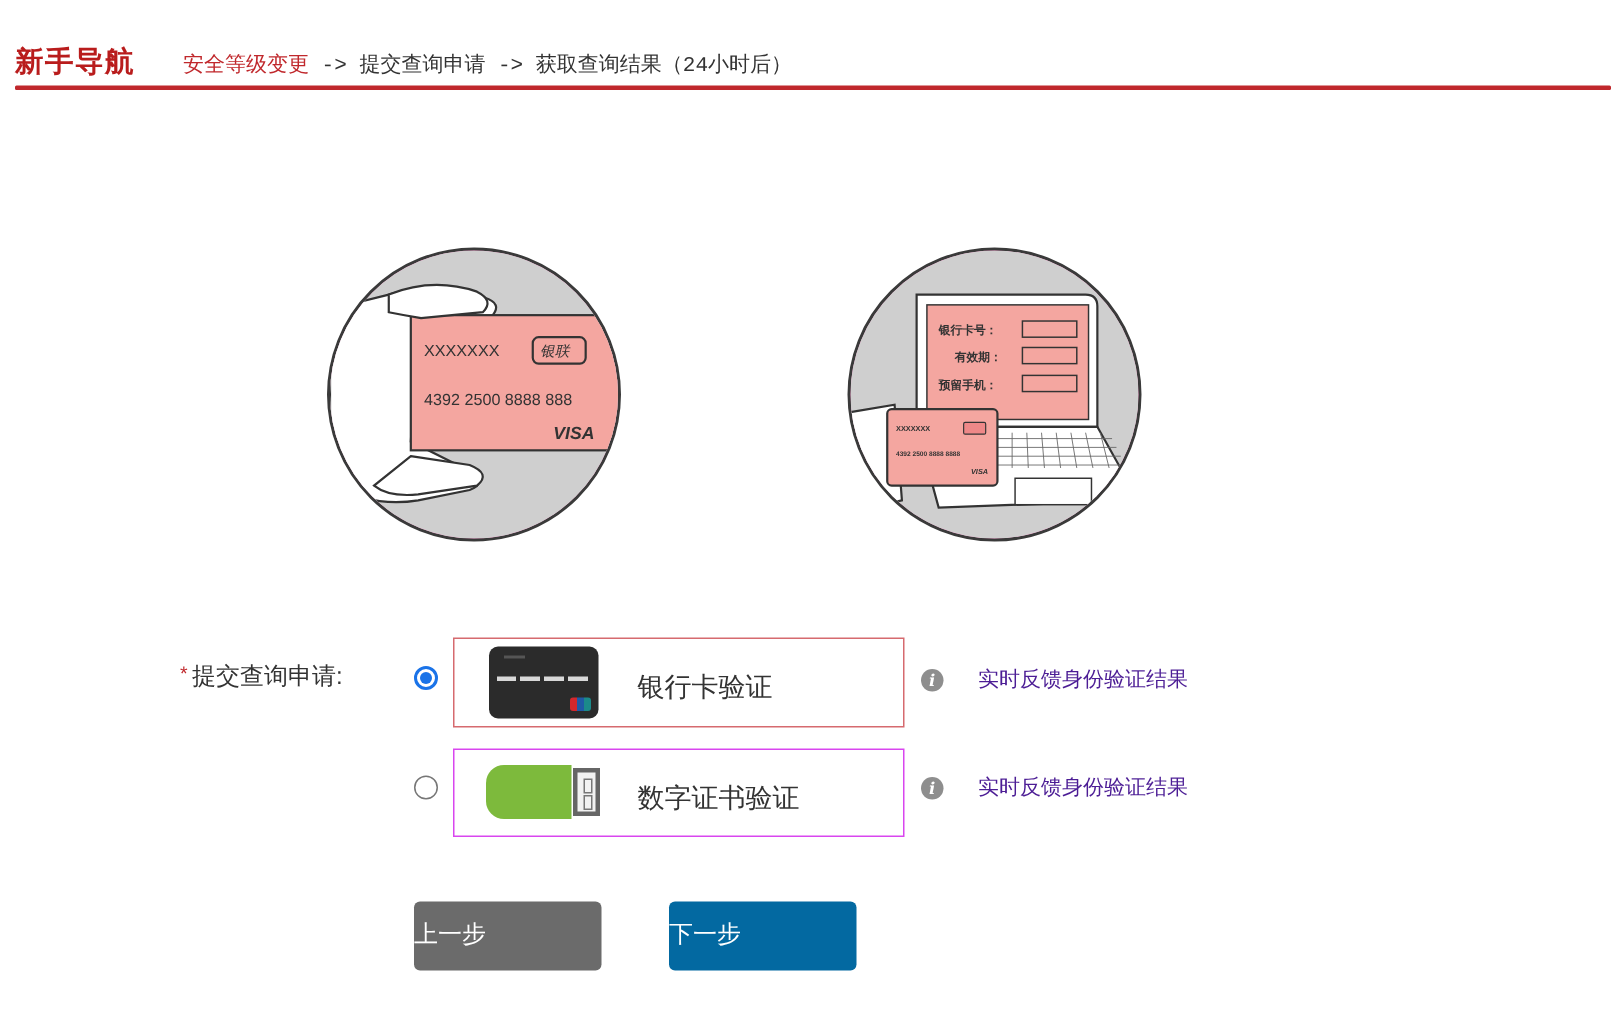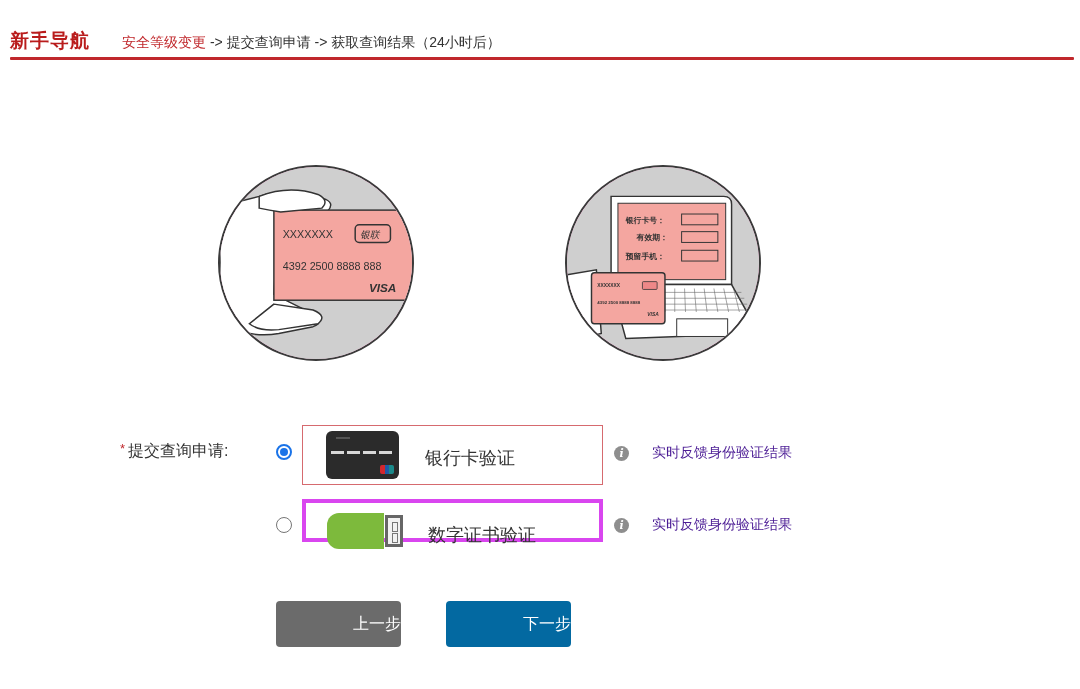--- a/index.html
+++ b/index.html
@@ -1,41 +1,41 @@
 <!DOCTYPE html>
 <html><head>
 <meta charset="utf-8">
 <style>
   * { box-sizing: border-box; margin: 0; padding: 0; }
   html, body { width: 1080px; height: 689px; background: #ffffff; overflow: hidden; }
   body { font-family: "Liberation Sans", "DejaVu Sans", sans-serif; color: #333; position: relative; }
 
   .header { position: absolute; left: 10px; top: 26px; width: 1064px; height: 34px; }
   .header-title { position: absolute; left: 0; top: 2px; font-size: 19px; font-weight: bold; color: #b91c1c; letter-spacing: 1px; }
-  .steps { position: absolute; left: 112px; top: 8px; font-size: 14px; color: #333; white-space: nowrap; }
+  .steps { position: absolute; left: 112px; top: 8px; font-size: 14px; color: #333; white-space: nowrap; font-family: Liberation Mono, monospace; }
   .steps .active { color: #c0282c; }
   .header-line { position: absolute; left: 0; top: 31px; width: 1064px; height: 3px; background: #c0282c; border-radius: 1px; }
 
   .illus { position: absolute; border-radius: 50%; overflow: hidden; border: 2px solid #3a3a3a; background: #f9a8d4; }
   .illus-1 { left: 218px; top: 165px; width: 196px; height: 196px; }
   .illus-2 { left: 565px; top: 165px; width: 196px; height: 196px; }
   .illus svg { display: block; width: 100%; height: 100%; }
 
   .form-label { position: absolute; left: 120px; top: 441px; font-size: 16px; color: #333; white-space: nowrap; }
   .form-label .req { color: #c0282c; font-size: 13px; margin-right: 3px; vertical-align: 3px; }
 
   .radio { position: absolute; width: 16px; height: 16px; border-radius: 50%; border: 1px solid #767676; background: #fff; }
   .radio.checked { border: 2px solid #1a73e8; }
   .radio.checked::after { content: ""; position: absolute; left: 2px; top: 2px; width: 8px; height: 8px; border-radius: 50%; background: #1a73e8; }
   .radio-1 { left: 276px; top: 444px; }
   .radio-2 { left: 276px; top: 517px; }
 
   .option { position: absolute; left: 302px; width: 301px; background: #fff; text-align: center; }
   .option-1 { top: 425px; height: 60px; border: 1px solid #d66a6f; }
-  .option-2 { top: 499px; height: 43px; border: 4px solid #d946ef; }
+  .option-2 { top: 499px; height: 59px; border: 1px solid #d946ef; }
   .option-label { position: absolute; left: 122px; font-size: 18px; color: #333; white-space: nowrap; }
   .option-1 .option-label { top: 20px; }
   .option-2 .option-label { top: 20px; }
 
   .bankcard-img { position: absolute; left: 23px; top: 5px; width: 73px; height: 48px; background: #2b2b2b; border-radius: 6px; }
   .bankcard-img .stripe { position: absolute; left: 10px; top: 6px; width: 14px; height: 2px; background: #555; }
   .bankcard-img .nums { position: absolute; left: 5px; top: 20px; width: 63px; height: 3px;
     background: repeating-linear-gradient(90deg, #d8d8d8 0 13px, transparent 13px 16px); }
   .bankcard-img .logo { position: absolute; right: 5px; bottom: 5px; width: 14px; height: 9px; border-radius: 2px;
     background: linear-gradient(90deg, #d3272d 0 33%, #1f5aa6 33% 66%, #1b8a8a 66% 100%); }
@@ -49,21 +49,21 @@
 
   .info { position: absolute; left: 614px; width: 15px; height: 15px; border-radius: 50%; background: #8e8e8e; color: #fff;
     font-size: 11px; font-style: italic; font-weight: bold; text-align: center; line-height: 15px; font-family: "DejaVu Serif", serif; }
   .info-1 { top: 446px; }
   .info-2 { top: 518px; }
   .hint { position: absolute; left: 652px; font-size: 14px; color: #4c1d95; white-space: nowrap; }
   .hint-1 { top: 444px; }
   .hint-2 { top: 516px; }
 
   .btn { position: absolute; top: 601px; width: 125px; height: 46px; border-radius: 4px; color: #fff; font-size: 16px;
-    text-align: right; line-height: 46px; border: none; font-family: "Liberation Sans", "DejaVu Sans", sans-serif; cursor: pointer; }
+    text-align: left; line-height: 46px; border: none; font-family: "Liberation Sans", "DejaVu Sans", sans-serif; cursor: pointer; }
   .btn-prev { left: 276px; background: #6b6b6b; }
   .btn-next { left: 446px; background: #0369a1; }
 </style>
 </head>
 <body>
 
 <div class="header">
   <div class="header-title">新手导航</div>
   <div class="steps">
     <span class="active">安全等级变更</span><span> -&gt; </span><span>提交查询申请</span><span> -&gt; </span><span>获取查询结果（24小时后）</span>

